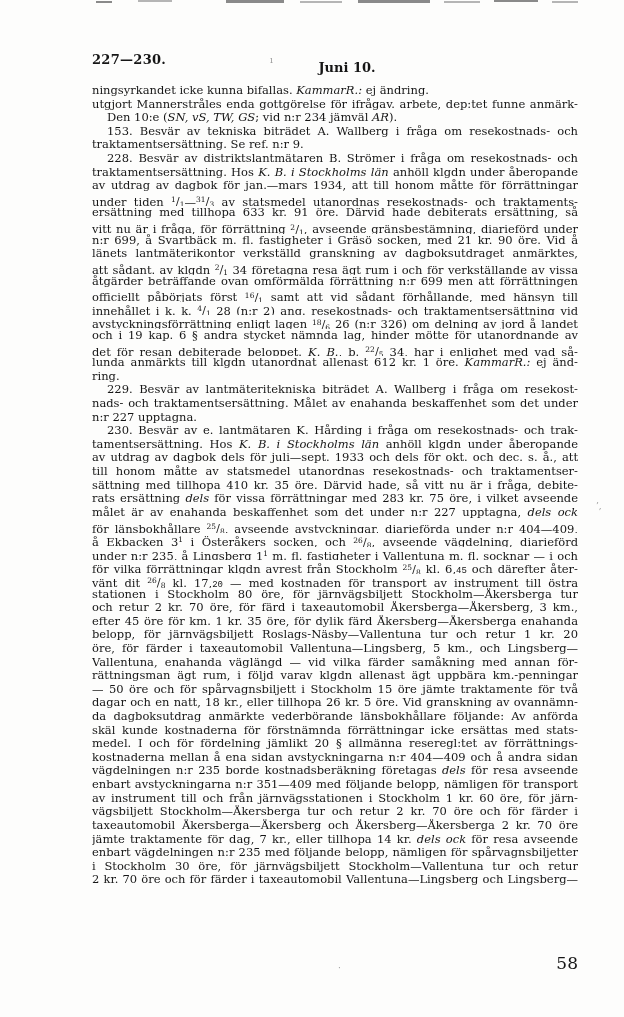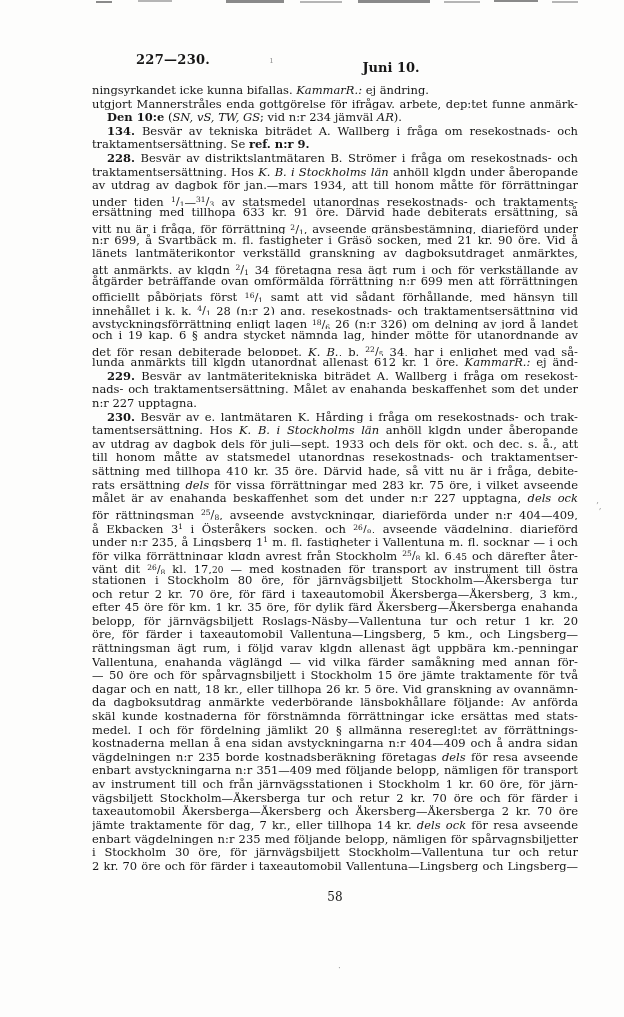--- a/index.html
+++ b/index.html
@@ -4,45 +4,45 @@
 <style>
   html,body{margin:0;padding:0;}
   body{
     width:624px;height:1017px;position:relative;
     background:#fdfdfc;color:#161616;
     font-family:"DejaVu Serif","Liberation Serif",serif;
     overflow:hidden;
   }
   .page-header{
     position:absolute;top:52px;left:92px;width:486px;height:18px;
-    font-size:13px;font-weight:bold;margin-left:44px;
+    font-size:13px;font-weight:bold;
   }
   .header-left{position:absolute;left:0;top:0;letter-spacing:.3px;}
   .header-center{position:absolute;left:50%;top:8px;transform:translateX(calc(-50% + 12px));}
   .text-block{
     position:absolute;top:84px;left:92px;width:486px;
     font-size:11.5px;
   }
   .line{
     line-height:13.62px;height:13.62px;overflow:hidden;
     text-align:justify;text-align-last:justify;
     white-space:normal;
   }
   .line.para-end{text-align-last:left;}
   .line.indent{text-indent:15px;}
-  .s-b{font-weight:bold;}
+  .s-b{font-weight:normal;}
   .s-i{font-style:italic;}
   .s-sup{font-size:7.5px;vertical-align:4px;}
-  .s-sm{font-size:9px;}
+  .s-sm{font-size:9px;font-family:Liberation Mono, monospace;}
   .frac{white-space:nowrap;margin-top:36px;}
   .frac .num{font-size:7.5px;vertical-align:3.5px;}
   .frac .den{font-size:7.5px;vertical-align:-1.5px;}
   .page-footer{
-    position:absolute;top:890px;left:92px;width:486px;
-    text-align:center;font-size:12px;
+    position:absolute;top:953px;left:92px;width:486px;
+    text-align:right;font-size:17px;
   }
   .artifact{position:absolute;background:#8a8a8a;}
   .artifact.light{background:#b5b5b5;}
   .speck{position:absolute;color:#9a9a9a;font-size:9px;line-height:9px;}
 </style>
 </head>
 <body>
 
 <div class="artifact" style="left:96px;top:1px;width:16px;height:2px;"></div>
 <div class="artifact light" style="left:138px;top:0;width:34px;height:2px;"></div>
@@ -58,60 +58,61 @@
 
 <div class="page-header">
   <span class="header-left">227—230.</span>
   <span class="header-center">Juni 10.</span>
 </div>
 
 <div class="text-block">
     <div class="line para-end"><span>ningsyrkandet icke kunna bifallas.  </span><span class="s-i">KammarR.:</span><span> ej ändring.</span></div>
     <div class="line"><span>utgjort Mannerstråles enda gottgörelse för ifrågav. arbete, dep:tet funne anmärk-</span></div>
     <div class="line indent para-end"><span class="s-b">Den 10:e</span><span> (</span><span class="s-i">SN, vS, TW, GS</span><span>; vid n:r 234 jämväl </span><span class="s-i">AR</span><span>).</span></div>
-    <div class="line indent"><span class="s-b">134.</span><span>  Besvär av tekniska biträdet A. Wallberg i fråga om resekostnads- och</span></div>
+    <div class="line indent"><span class="s-b">153.</span><span>  Besvär av tekniska biträdet A. Wallberg i fråga om resekostnads- och</span></div>
     <div class="line para-end"><span>traktamentsersättning.  Se </span><span class="s-b">ref. n:r 9.</span></div>
     <div class="line indent"><span class="s-b">228.</span><span>  Besvär av distriktslantmätaren B. Strömer i fråga om resekostnads- och</span></div>
     <div class="line"><span>traktamentsersättning.  Hos </span><span class="s-i">K. B. i Stockholms län</span><span> anhöll klgdn under åberopande</span></div>
     <div class="line"><span>av utdrag av dagbok för jan.—mars 1934, att till honom måtte för förrättningar</span></div>
     <div class="line"><span>under tiden </span><span class="frac"><span class="num">1</span>/<span class="den">1</span></span><span>—</span><span class="frac"><span class="num">31</span>/<span class="den">3</span></span><span> av statsmedel utanordnas resekostnads- och traktaments-</span></div>
     <div class="line"><span>ersättning med tillhopa 633 kr. 91 öre.  Därvid hade debiterats ersättning, så</span></div>
     <div class="line"><span>vitt nu är i fråga, för förrättning </span><span class="frac"><span class="num">2</span>/<span class="den">1</span></span><span>, avseende gränsbestämning, diarieförd under</span></div>
     <div class="line"><span>n:r 699, å Svartbäck m. fl. fastigheter i Gräsö socken, med 21 kr. 90 öre.  Vid å</span></div>
     <div class="line"><span>länets lantmäterikontor verkställd granskning av dagboksutdraget anmärktes,</span></div>
-    <div class="line"><span>att anmärkts. av klgdn </span><span class="frac"><span class="num">2</span>/<span class="den">1</span></span><span> 34 företagna resa ägt rum i och för verkställande av vissa</span></div>
+    <div class="line"><span>att sådant. av klgdn </span><span class="frac"><span class="num">2</span>/<span class="den">1</span></span><span> 34 företagna resa ägt rum i och för verkställande av vissa</span></div>
     <div class="line"><span>åtgärder beträffande ovan omförmälda förrättning n:r 699 men att förrättningen</span></div>
     <div class="line"><span>officiellt påbörjats först </span><span class="frac"><span class="num">16</span>/<span class="den">1</span></span><span> samt att vid sådant förhållande, med hänsyn till</span></div>
     <div class="line"><span>innehållet i k. k. </span><span class="frac"><span class="num">4</span>/<span class="den">1</span></span><span> 28 (n:r 2) ang. resekostnads- och traktamentsersättning vid</span></div>
     <div class="line"><span>avstyckningsförrättning enligt lagen </span><span class="frac"><span class="num">18</span>/<span class="den">6</span></span><span> 26 (n:r 326) om delning av jord å landet</span></div>
     <div class="line"><span>och i 19 kap. 6 § andra stycket nämnda lag, hinder mötte för utanordnande av</span></div>
     <div class="line"><span>det för resan debiterade beloppet.  </span><span class="s-i">K. B.</span><span>, b. </span><span class="frac"><span class="num">22</span>/<span class="den">5</span></span><span> 34, har i enlighet med vad så-</span></div>
     <div class="line"><span>lunda anmärkts till klgdn utanordnat allenast 612 kr. 1 öre.  </span><span class="s-i">KammarR.:</span><span> ej änd-</span></div>
+    <div class="line para-end"><span>ring.</span></div>
     <div class="line indent"><span class="s-b">229.</span><span>  Besvär av lantmäteritekniska biträdet A. Wallberg i fråga om resekost-</span></div>
     <div class="line"><span>nads- och traktamentsersättning.  Målet av enahanda beskaffenhet som det under</span></div>
     <div class="line para-end"><span>n:r 227 upptagna.</span></div>
     <div class="line indent"><span class="s-b">230.</span><span>  Besvär av e. lantmätaren K. Hårding i fråga om resekostnads- och trak-</span></div>
     <div class="line"><span>tamentsersättning.  Hos </span><span class="s-i">K. B. i Stockholms län</span><span> anhöll klgdn under åberopande</span></div>
     <div class="line"><span>av utdrag av dagbok dels för juli—sept. 1933 och dels för okt. och dec. s. å., att</span></div>
     <div class="line"><span>till honom måtte av statsmedel utanordnas resekostnads- och traktamentser-</span></div>
     <div class="line"><span>sättning med tillhopa 410 kr. 35 öre.  Därvid hade, så vitt nu är i fråga, debite-</span></div>
     <div class="line"><span>rats ersättning </span><span class="s-i">dels</span><span> för vissa förrättningar med 283 kr. 75 öre, i vilket avseende</span></div>
     <div class="line"><span>målet är av enahanda beskaffenhet som det under n:r 227 upptagna, </span><span class="s-i">dels ock</span></div>
-    <div class="line"><span>för rättningsman </span><span class="frac"><span class="num">25</span>/<span class="den">8</span></span><span>, avseende avstyckningar, diarieförda under n:r 404—409,</span></div>
+    <div class="line"><span>för länsbokhållare </span><span class="frac"><span class="num">25</span>/<span class="den">8</span></span><span>, avseende avstyckningar, diarieförda under n:r 404—409,</span></div>
     <div class="line"><span>å Ekbacken 3</span><span class="s-sup">1</span><span> i Österåkers socken, och </span><span class="frac"><span class="num">26</span>/<span class="den">8</span></span><span>, avseende vägdelning, diarieförd</span></div>
     <div class="line"><span>under n:r 235, å Lingsberg 1</span><span class="s-sup">1</span><span> m. fl. fastigheter i Vallentuna m. fl. socknar — i och</span></div>
     <div class="line"><span>för vilka förrättningar klgdn avrest från Stockholm </span><span class="frac"><span class="num">25</span>/<span class="den">8</span></span><span> kl. 6,</span><span class="s-sm">45</span><span> och därefter åter-</span></div>
     <div class="line"><span>vänt dit </span><span class="frac"><span class="num">26</span>/<span class="den">8</span></span><span> kl. 17,</span><span class="s-sm">20</span><span> — med kostnaden för transport av instrument till östra</span></div>
     <div class="line"><span>stationen i Stockholm 80 öre, för järnvägsbiljett Stockholm—Åkersberga tur</span></div>
     <div class="line"><span>och retur 2 kr. 70 öre, för färd i taxeautomobil Åkersberga—Åkersberg, 3 km.,</span></div>
     <div class="line"><span>efter 45 öre för km. 1 kr. 35 öre, för dylik färd Åkersberg—Åkersberga enahanda</span></div>
     <div class="line"><span>belopp, för järnvägsbiljett Roslags-Näsby—Vallentuna tur och retur 1 kr. 20</span></div>
     <div class="line"><span>öre, för färder i taxeautomobil Vallentuna—Lingsberg, 5 km., och Lingsberg—</span></div>
+    <div class="line"><span>Vallentuna, enahanda väglängd — vid vilka färder samåkning med annan för-</span></div>
     <div class="line"><span>rättningsman ägt rum, i följd varav klgdn allenast ägt uppbära km.-penningar</span></div>
-    <div class="line"><span>Vallentuna, enahanda väglängd — vid vilka färder samåkning med annan för-</span></div>
     <div class="line"><span>— 50 öre och för spårvagnsbiljett i Stockholm 15 öre jämte traktamente för två</span></div>
     <div class="line"><span>dagar och en natt, 18 kr., eller tillhopa 26 kr. 5 öre. Vid granskning av ovannämn-</span></div>
     <div class="line"><span>da dagboksutdrag anmärkte vederbörande länsbokhållare följande: Av anförda</span></div>
     <div class="line"><span>skäl kunde kostnaderna för förstnämnda förrättningar icke ersättas med stats-</span></div>
     <div class="line"><span>medel.  I och för fördelning jämlikt 20 § allmänna reseregl:tet av förrättnings-</span></div>
     <div class="line"><span>kostnaderna mellan å ena sidan avstyckningarna n:r 404—409 och å andra sidan</span></div>
     <div class="line"><span>vägdelningen n:r 235 borde kostnadsberäkning företagas </span><span class="s-i">dels</span><span> för resa avseende</span></div>
     <div class="line"><span>enbart avstyckningarna n:r 351—409 med följande belopp, nämligen för transport</span></div>
     <div class="line"><span>av instrument till och från järnvägsstationen i Stockholm 1 kr. 60 öre, för järn-</span></div>
     <div class="line"><span>vägsbiljett Stockholm—Åkersberga tur och retur 2 kr. 70 öre och för färder i</span></div>

